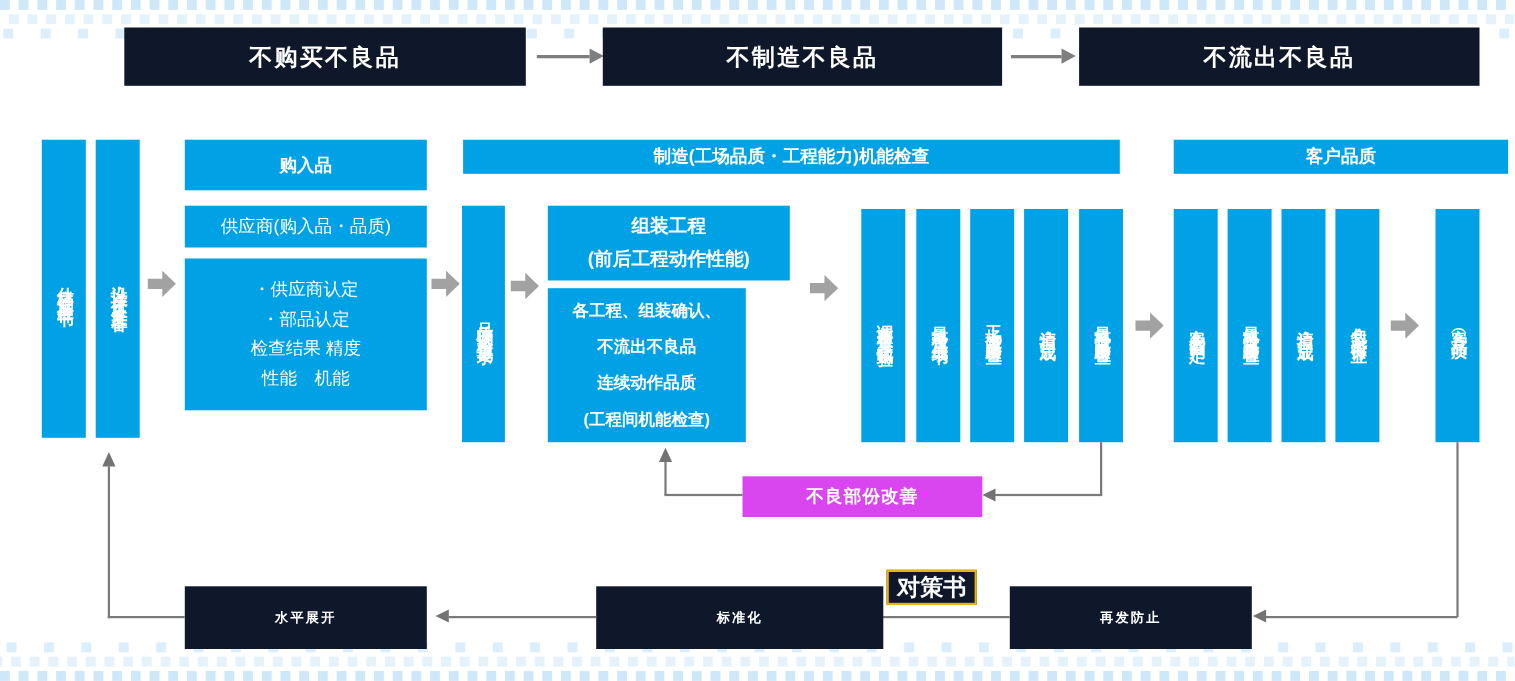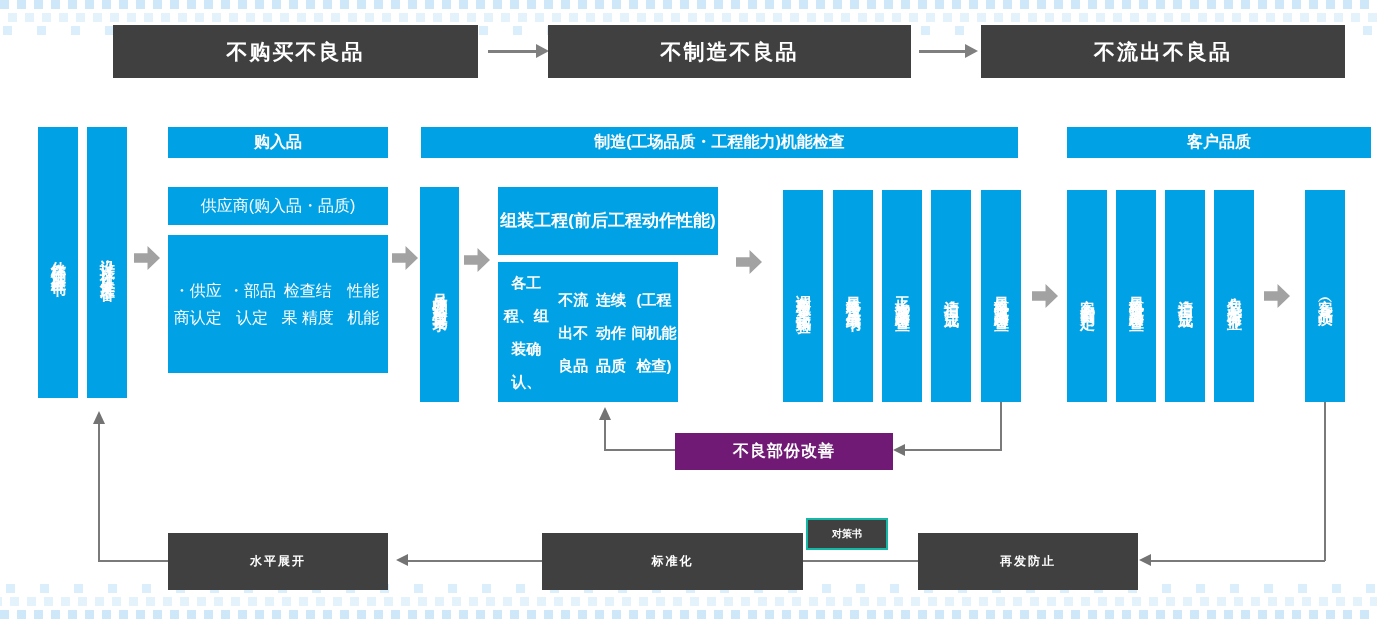--- a/index.html
+++ b/index.html
@@ -21,31 +21,31 @@
     background-repeat:repeat-x;}
   .dots-bottom{bottom:0;
     background-image:
       linear-gradient(90deg,#dbeefb 0 9px,transparent 9px 34px),
       linear-gradient(90deg,#e4f2fc 0 9px,transparent 9px 17px),
       linear-gradient(90deg,#cfe8f9 0 9px,transparent 9px 17px);
     background-size:34px 9px,17px 9px,17px 9px;
     background-position:6px 3px,10px 16px,0 29px;
     background-repeat:repeat-x;}
   
-  .dkbox{background:#404040;color:#fff;display:flex;align-items:center;justify-content:center;
+  .dkbox{background:#0f172a;color:#fff;display:flex;align-items:center;justify-content:center;
          font-weight:700;text-align:center;}
   .ltbox{background:#00a2e5;color:#fff;display:flex;align-items:center;justify-content:center;
          text-align:center;}
   .hdr{font-weight:700;font-size:16px;}
   .body16{font-weight:400;font-size:16px;}
   .topbox{font-size:21px;letter-spacing:2px;}
   .btmbox{font-size:12px;letter-spacing:2px;}
   .vbar{background:#00a2e5;color:#fff;display:flex;align-items:center;justify-content:center;
         writing-mode:vertical-rl;font-size:15px;font-weight:600;letter-spacing:3px;text-align:center;}
-  .multi{flex-direction:row;}
+  .multi{flex-direction:column;}
   
   .barrow{background:#a2a2a2;
     clip-path:polygon(0 32%,52% 32%,52% 4%,100% 50%,52% 96%,52% 68%,0 68%);}
   .hline{background:#7a7a7a;height:2px;}
   .vline{background:#7a7a7a;width:2px;}
   .shaft{background:#7f7f7f;height:3px;}
   .tri-right{width:0;height:0;border-top:7px solid transparent;border-bottom:7px solid transparent;
              border-left:13px solid #7f7f7f;}
   .tri-left{width:0;height:0;border-top:6px solid transparent;border-bottom:6px solid transparent;
             border-right:12px solid #737373;}
@@ -65,21 +65,21 @@
   <div class="abs tri-right" style="left:536px;top:44px"></div>
   <div class="abs dkbox topbox" style="left:548px;top:25px;width:363px;height:53px">不制造不良品</div>
   <div class="abs shaft" style="left:919px;top:50px;width:46px"></div>
   <div class="abs tri-right" style="left:965px;top:44px"></div>
   <div class="abs dkbox topbox" style="left:981px;top:25px;width:364px;height:53px">不流出不良品</div>
 
   <div class="abs vbar" style="left:38px;top:127px;width:40px;height:271px">仕样确定（仕样书）</div>
   <div class="abs vbar" style="left:87px;top:127px;width:40px;height:271px">设计・评价・生产准备</div>
   <div class="abs barrow" style="left:134px;top:245px;width:26px;height:26px"></div>
 
-  <div class="abs ltbox hdr" style="left:168px;top:127px;width:220px;height:31px">购入品</div>
+  <div class="abs ltbox hdr" style="left:168px;top:127px;width:220px;height:46px">购入品</div>
   <div class="abs ltbox body16" style="left:168px;top:187px;width:220px;height:38px">供应商(购入品・品质)</div>
   <div class="abs ltbox multi body16" style="left:168px;top:235px;width:220px;height:138px;line-height:27px">
     <span>・供应商认定</span>
     <span>・部品认定</span>
     <span>检查结果 精度</span>
     <span>性能　机能</span>
   </div>
   <div class="abs barrow" style="left:392px;top:245px;width:26px;height:26px"></div>
 
   <div class="abs vbar" style="left:420px;top:187px;width:39px;height:215px">品质确认・检查记录</div>
@@ -109,32 +109,32 @@
   <div class="abs vbar" style="left:1067px;top:190px;width:40px;height:212px">客户出货判定</div>
   <div class="abs vbar" style="left:1116px;top:190px;width:40px;height:212px">最终出货品质检查</div>
   <div class="abs vbar" style="left:1165px;top:190px;width:40px;height:212px">清扫・完成</div>
   <div class="abs vbar" style="left:1214px;top:190px;width:40px;height:212px">包装・出货作业</div>
   <div class="abs barrow" style="left:1264px;top:283px;width:26px;height:26px"></div>
   <div class="abs vbar" style="left:1305px;top:190px;width:40px;height:212px">客户（品质）</div>
 
   <div class="abs vline" style="left:1000px;top:402px;height:48px"></div>
   <div class="abs hline" style="left:903px;top:449px;width:99px"></div>
   <div class="abs tri-left" style="left:893px;top:444px"></div>
-  <div class="abs ltbox" style="left:675px;top:433px;width:218px;height:37px;background:#701a75;font-size:16px;font-weight:700;letter-spacing:1px">不良部份改善</div>
+  <div class="abs ltbox" style="left:675px;top:433px;width:218px;height:37px;background:#d946ef;font-size:16px;font-weight:700;letter-spacing:1px">不良部份改善</div>
   <div class="abs hline" style="left:604px;top:449px;width:71px"></div>
   <div class="abs vline" style="left:604px;top:419px;height:31px"></div>
   <div class="abs tri-up" style="left:599px;top:407px"></div>
 
   <div class="abs vline" style="left:1324px;top:402px;height:159px"></div>
   <div class="abs hline" style="left:1150px;top:560px;width:175px"></div>
   <div class="abs tri-left" style="left:1139px;top:554px"></div>
   <div class="abs dkbox btmbox" style="left:918px;top:533px;width:220px;height:57px">再发防止</div>
   <div class="abs hline" style="left:780px;top:560px;width:138px"></div>
   <div class="abs tri-left" style="left:768px;top:554px"></div>
-  <div class="abs dkbox" style="left:806px;top:518px;width:82px;height:32px;font-size:10px;border:2px solid #14b8a6">对策书</div>
+  <div class="abs dkbox" style="left:806px;top:518px;width:82px;height:32px;font-size:21px;border:2px solid #eab308">对策书</div>
   <div class="abs dkbox btmbox" style="left:542px;top:533px;width:261px;height:57px">标准化</div>
   <div class="abs hline" style="left:408px;top:560px;width:134px"></div>
   <div class="abs tri-left" style="left:396px;top:554px"></div>
   <div class="abs dkbox btmbox" style="left:168px;top:533px;width:220px;height:57px">水平展开</div>
   <div class="abs hline" style="left:98px;top:560px;width:70px"></div>
   <div class="abs vline" style="left:98px;top:424px;height:138px"></div>
   <div class="abs tri-up" style="left:93px;top:411px"></div>
 
 </div>
 

